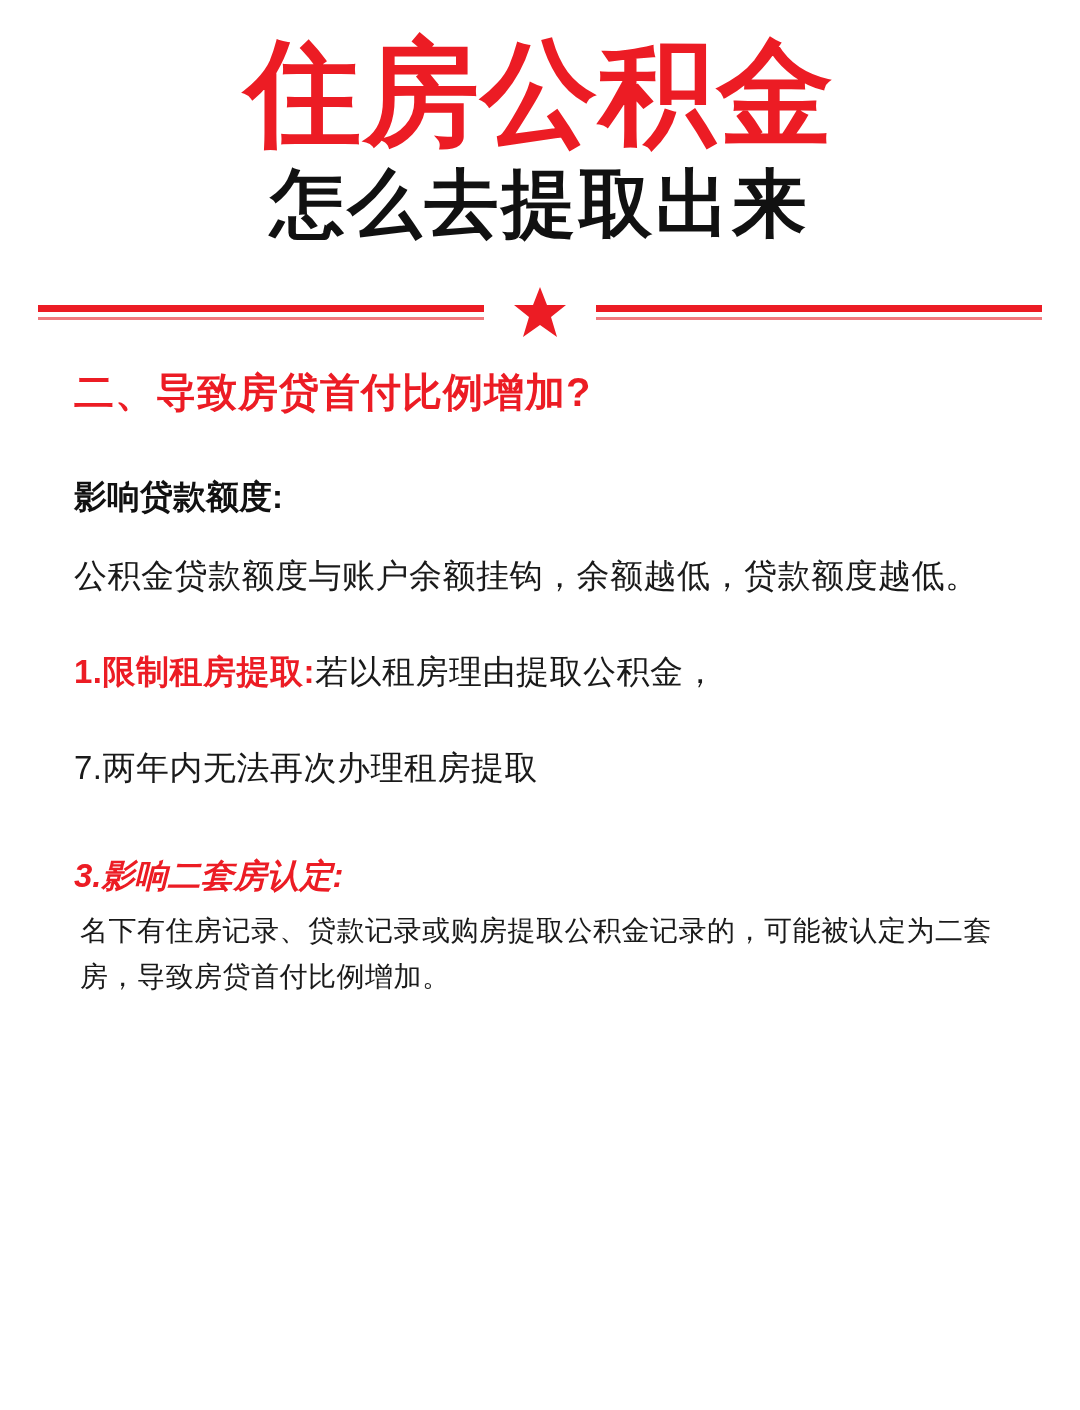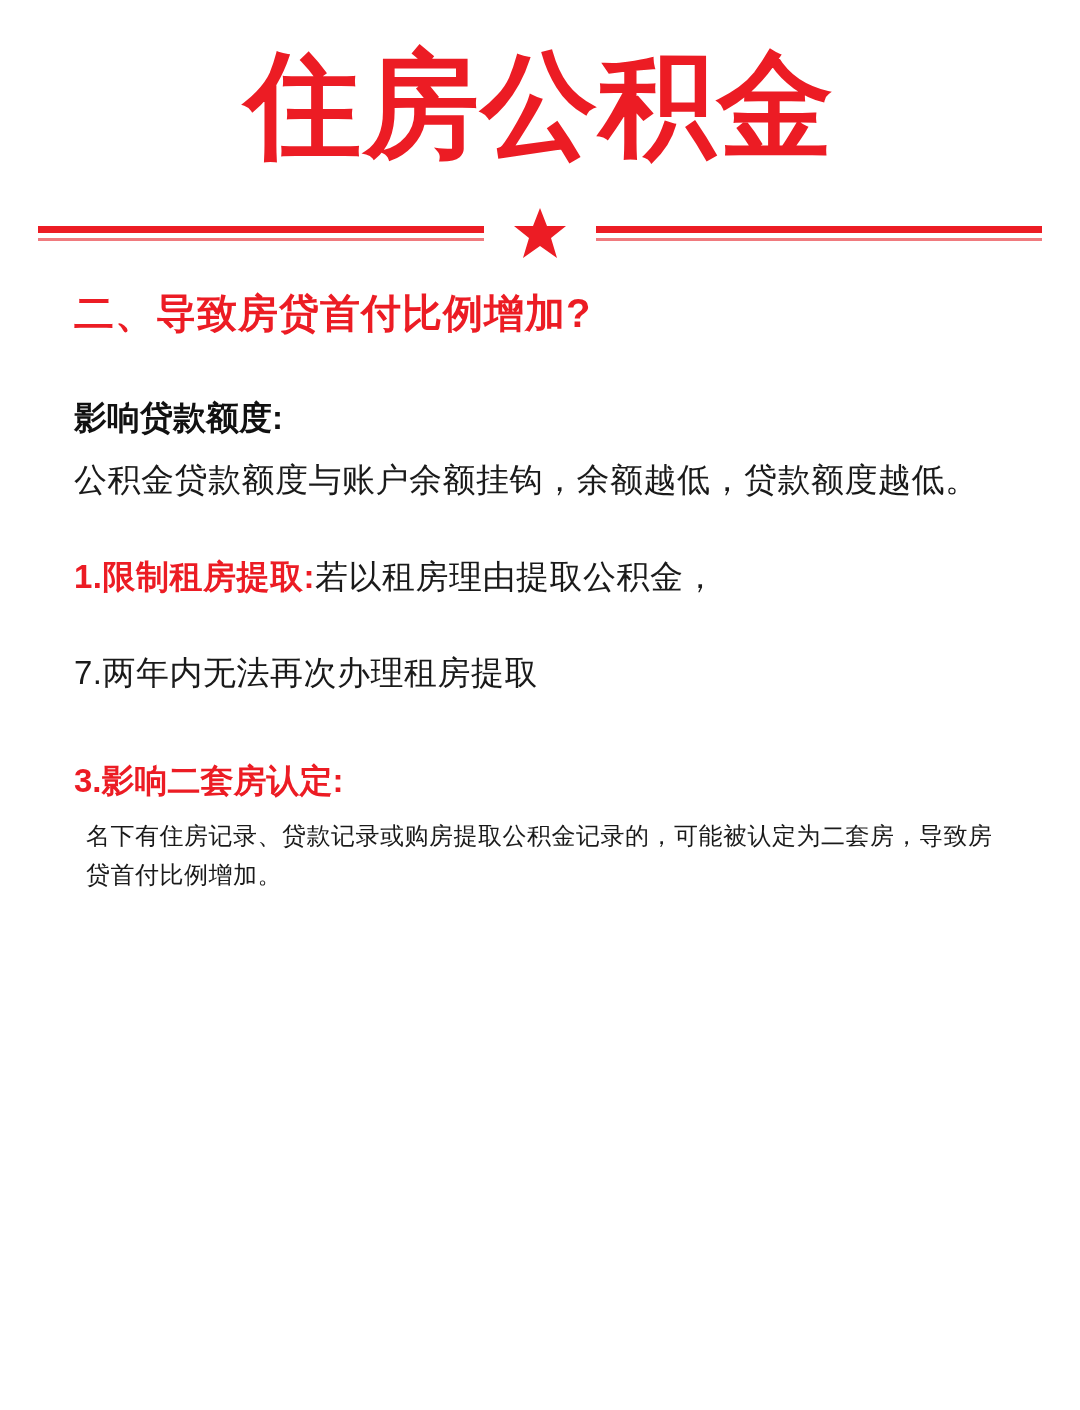--- a/index.html
+++ b/index.html
@@ -16,21 +16,21 @@
   .page {
     position: relative;
     width: 1080px;
     height: 1410px;
     box-sizing: border-box;
   }
 
   
   .title-main {
     margin: 0;
-    padding-top: 42px;
+    padding-top: 30px;
     text-align: center;
     color: #ec1c24;
     font-family: "DejaVu Sans", sans-serif;
     font-weight: bold;
     font-size: 116px;
     line-height: 1.08;
     letter-spacing: 2px;
   }
   .title-sub {
     margin: 6px 0 0 0;
@@ -86,21 +86,21 @@
     font-size: 40px;
     line-height: 1.3;
     margin: 0 0 56px 0;
     letter-spacing: 1px;
   }
   .lead-label {
     color: #111111;
     font-weight: bold;
     font-size: 33px;
     line-height: 1.4;
-    margin: 0 0 12px 0;
+    margin: 0 0 28px 0;
   }
   .lead-text {
     color: #1a1a1a;
     font-size: 33px;
     line-height: 1.62;
     margin: 0;
     letter-spacing: 0.5px;
   }
   .item {
     margin-top: 43px;
@@ -115,36 +115,38 @@
   }
   .item .plain {
     color: #1a1a1a;
   }
   .item-title {
     color: #ec1c24;
     font-weight: bold;
     font-size: 33px;
     line-height: 1.5;
     margin: 0 0 8px 0;
+    font-style: italic;
   }
   .item-body {
     color: #1a1a1a;
-    font-size: 24px;
+    font-size: 28px;
     line-height: 1.62;
-    margin: 12px;
+    margin: 6px;
     letter-spacing: 0.5px;
   }
   .blk { margin-top: 56px; }
 </style>
 </head>
 <body>
 
 <div class="page">
 
   <h1 class="title-main">住房公积金</h1>
+  <h2 class="title-sub">怎么去提取出来</h2>
 
   <div class="divider">
     <div class="rule-group left">
       <div class="r1"></div>
       <div class="r2"></div>
     </div>
     <div class="star-wrap">
       <svg width="56" height="54" viewBox="0 0 56 54" aria-hidden="true">
         <polygon points="28,2 35,20 54,20 39,32 45,52 28,40 11,52 17,32 2,20 21,20" fill="#ec1c24"></polygon>
       </svg>

